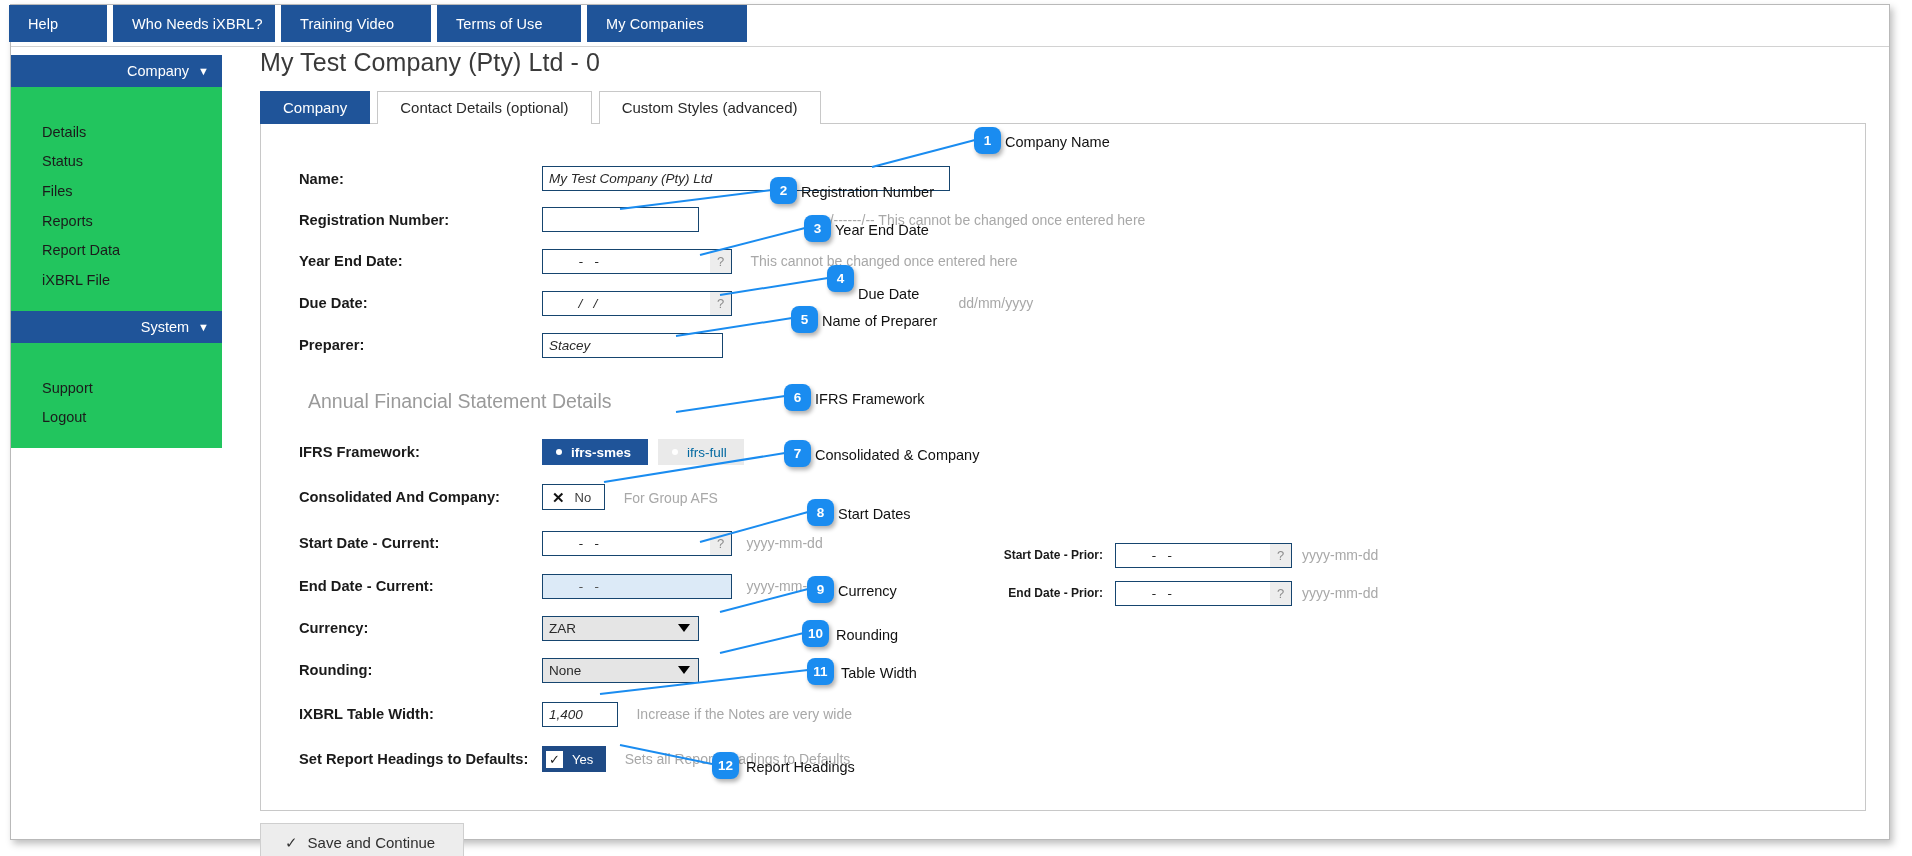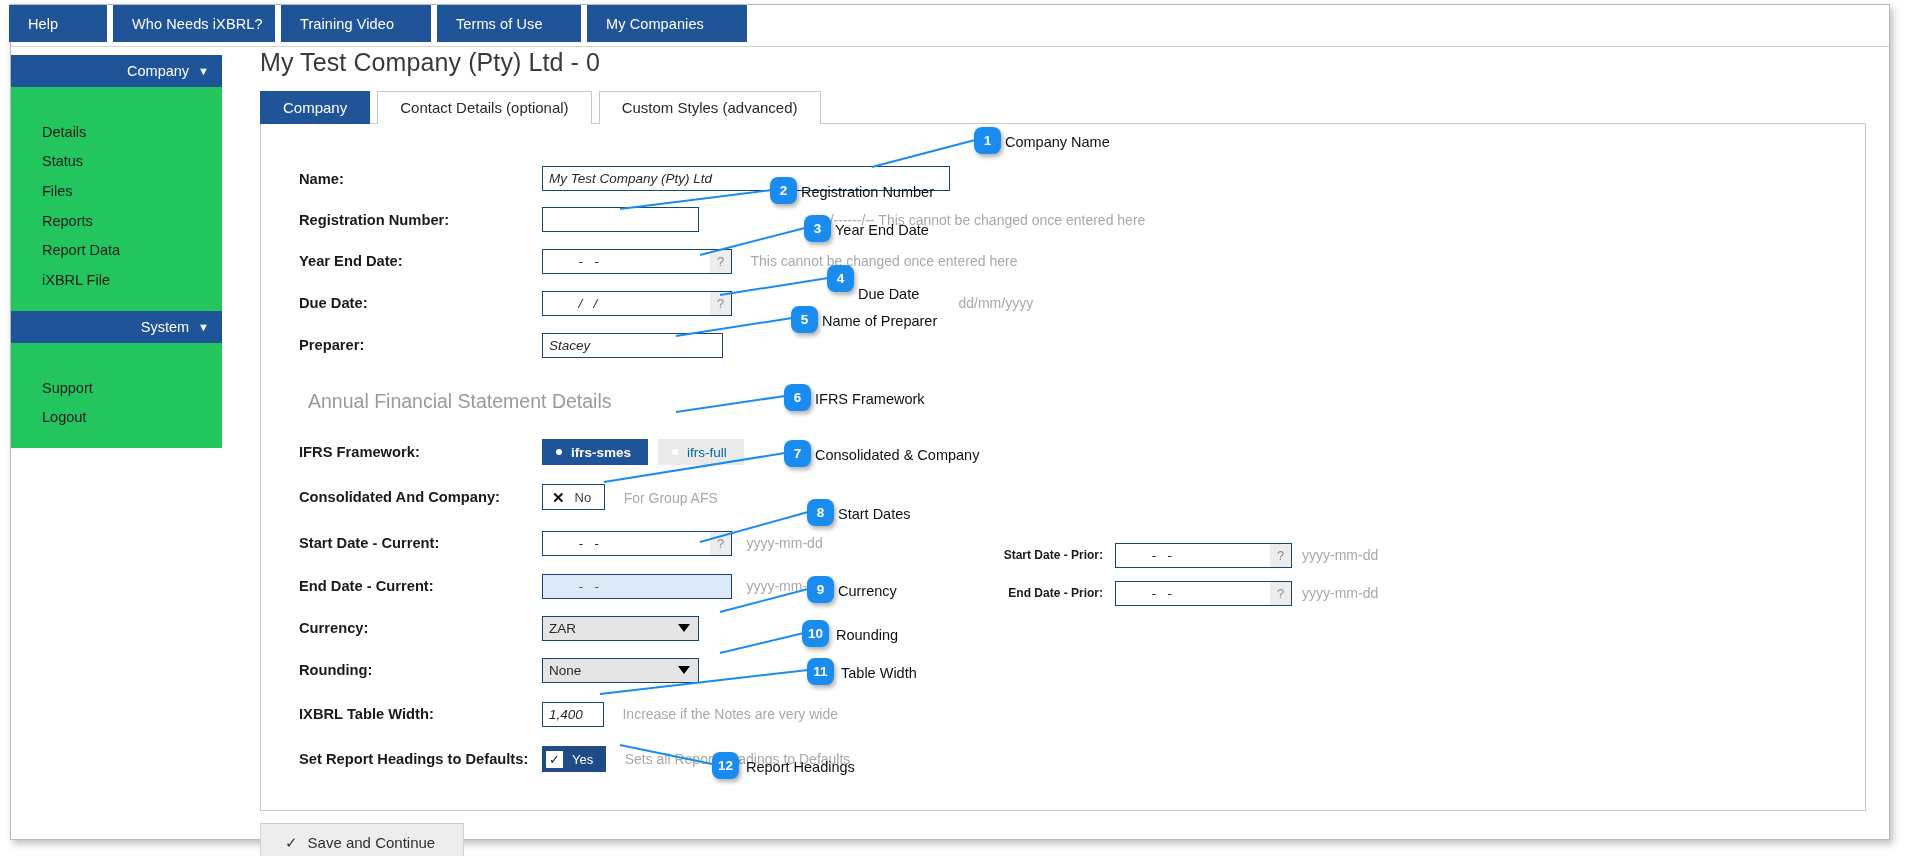--- a/index.html
+++ b/index.html
@@ -165,21 +165,21 @@
     color: #2a2a2a;
     background: #ffffff;
     outline: none;
     font-style: italic;
   }
   input.txt.center-ish { padding-left: 28px; }
   .w-name   { width: 408px; }
   .w-reg    { width: 157px; }
   .w-date   { width: 190px; }
   .w-prep   { width: 181px; }
-  .w-small  { width: 62px; }
+  .w-small  { width: 76px; }
   .w-prior  { width: 177px; }
 
   .date-wrap { position: relative; display: inline-block; }
   .date-wrap .qmark {
     position: absolute;
     right: 1px; top: 1px;
     width: 21px; height: 23px;
     background: #ededed;
     color: #8d8d8d;
     font-size: 13px;

